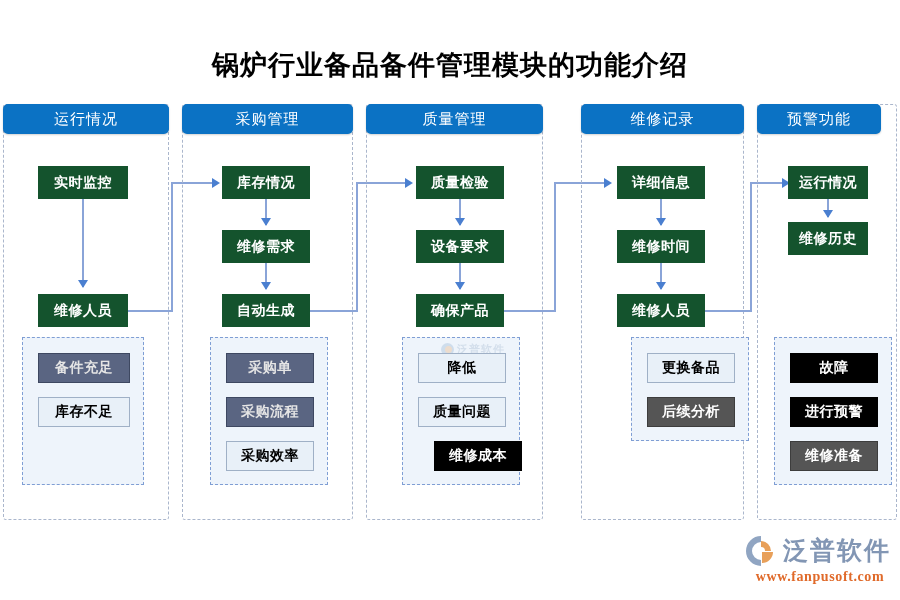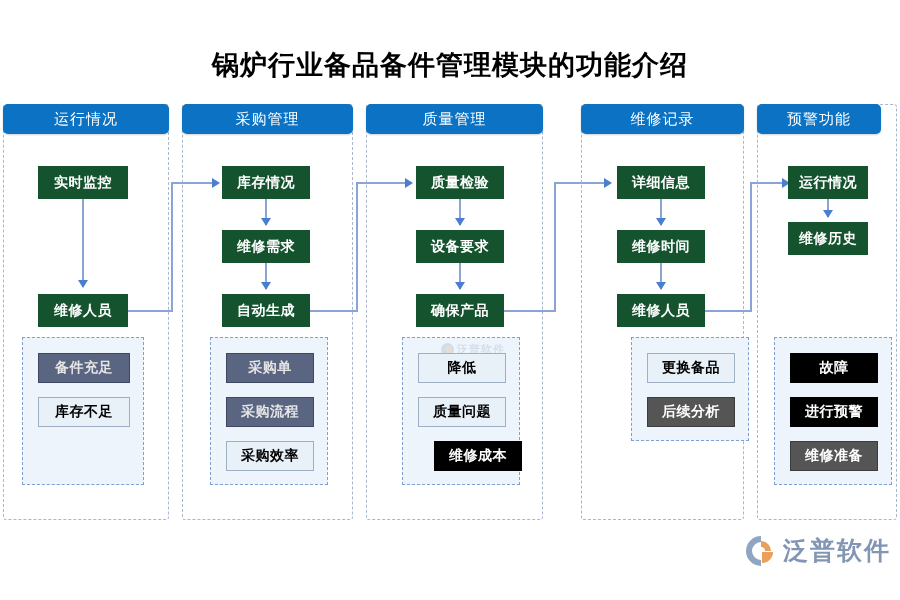--- a/index.html
+++ b/index.html
@@ -248,15 +248,16 @@
     <div class="logo-row">
       <span class="logo-mark">
         <svg width="34" height="34" viewBox="0 0 34 34">
           <path d="M2 17 A15 15 0 0 1 17 2 L17 8 A9 9 0 0 0 8 17 A9 9 0 0 0 17 26 L17 32 A15 15 0 0 1 2 17 Z" fill="#90a5c2"></path>
           <path d="M17 7 A10 10 0 0 1 27 17 L21 17 A4 4 0 0 0 17 13 Z" fill="#e8a05a"></path>
           <path d="M18 18 L29 18 A11 11 0 0 1 18 29 Z" fill="#e8a05a"></path>
         </svg>
       </span>
       <span class="logo-name">泛普软件</span>
     </div>
+    <div class="logo-url">www.fanpusoft.com</div>
   </div>
 
 </div>
 
 </body></html>

